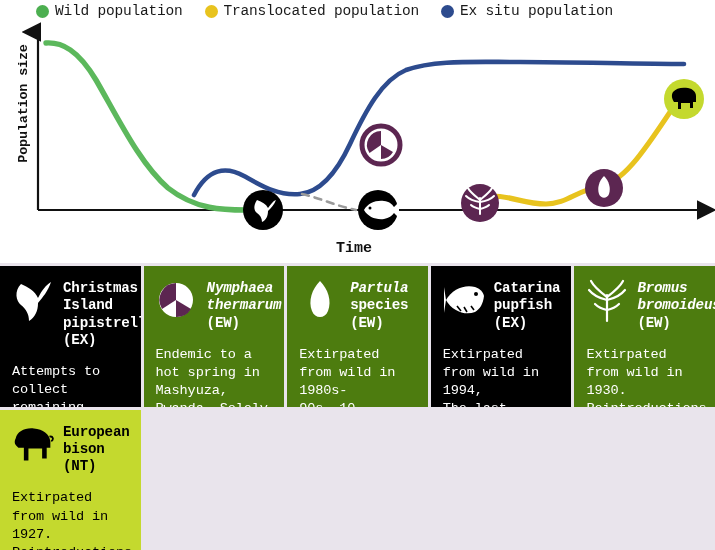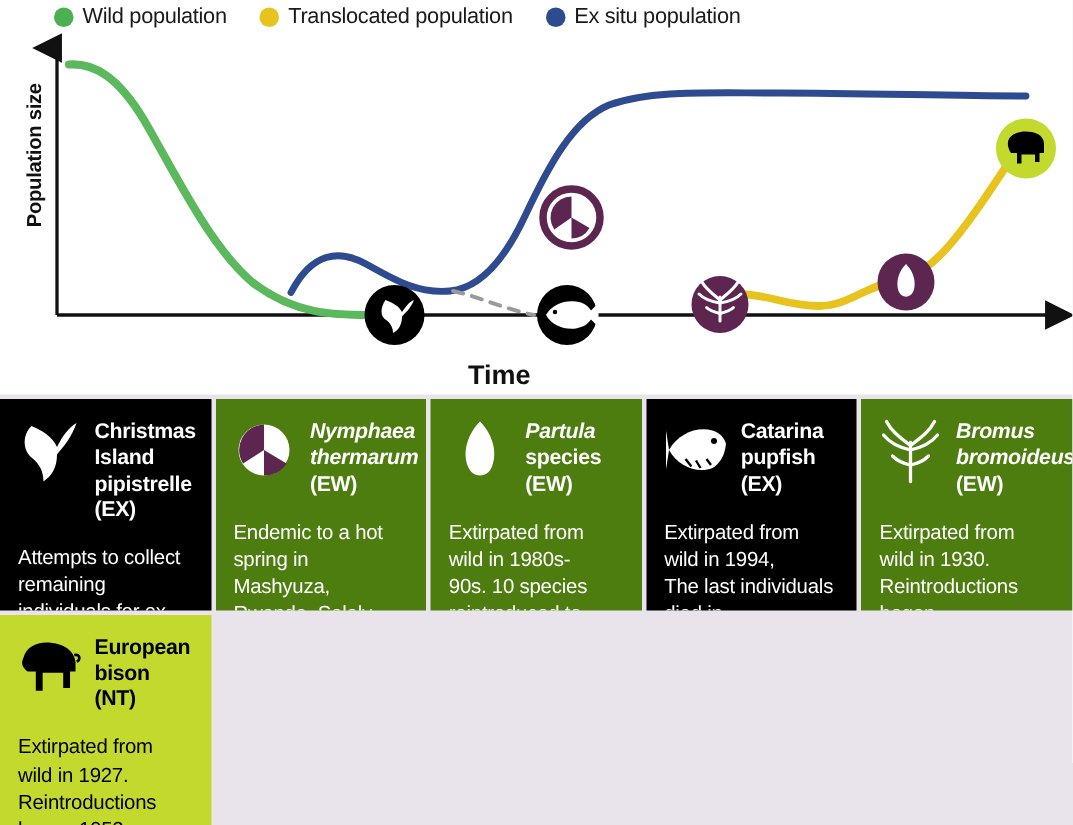--- a/index.html
+++ b/index.html
@@ -2,21 +2,21 @@
 <html><head>
 <meta charset="utf-8">
 <style>
   * { box-sizing: border-box; margin: 0; padding: 0; }
   html, body {
     width: 715px; height: 550px;
     background: #ffffff;
     font-family: "Liberation Sans", sans-serif;
     overflow: hidden;
   }
-  #root { position: relative; width: 715px; height: 478px; }
+  #root { position: relative; width: 715px; height: 478px; font-family: Liberation Mono, monospace; }
 
   
   .legend {
     position: absolute; top: 0; left: 36px;
     height: 22px; display: flex; align-items: center; gap: 22px;
   }
   .legend-item { display: flex; align-items: center; gap: 6px; }
   .legend-dot { width: 13px; height: 13px; border-radius: 50%; display: block; }
   .legend-label { font-size: 14.5px; color: #1a1a1a; letter-spacing: -0.2px; white-space: nowrap; }
 
@@ -25,22 +25,22 @@
   .chart-svg { display: block; }
 
   .axis-ylabel {
     position: absolute; left: -37px; top: 78px;
     width: 120px; text-align: center;
     transform: rotate(-90deg);
     font-size: 13.5px; font-weight: bold; color: #111;
     letter-spacing: -0.2px;
   }
   .axis-xlabel {
-    position: absolute; left: 312px; top: 222px;
-    font-size: 18px; font-weight: bold; color: #111;
+    position: absolute; left: 336px; top: 222px;
+    font-size: 15px; font-weight: bold; color: #111;
   }
 
   
   .cards {
     position: absolute; left: 0; top: 263px;
     width: 715px; height: 287px;
     display: grid;
     grid-template-columns: 1fr 1fr 1fr 1fr 1fr;
     grid-template-rows: 1fr 1fr;
     gap: 3px;

